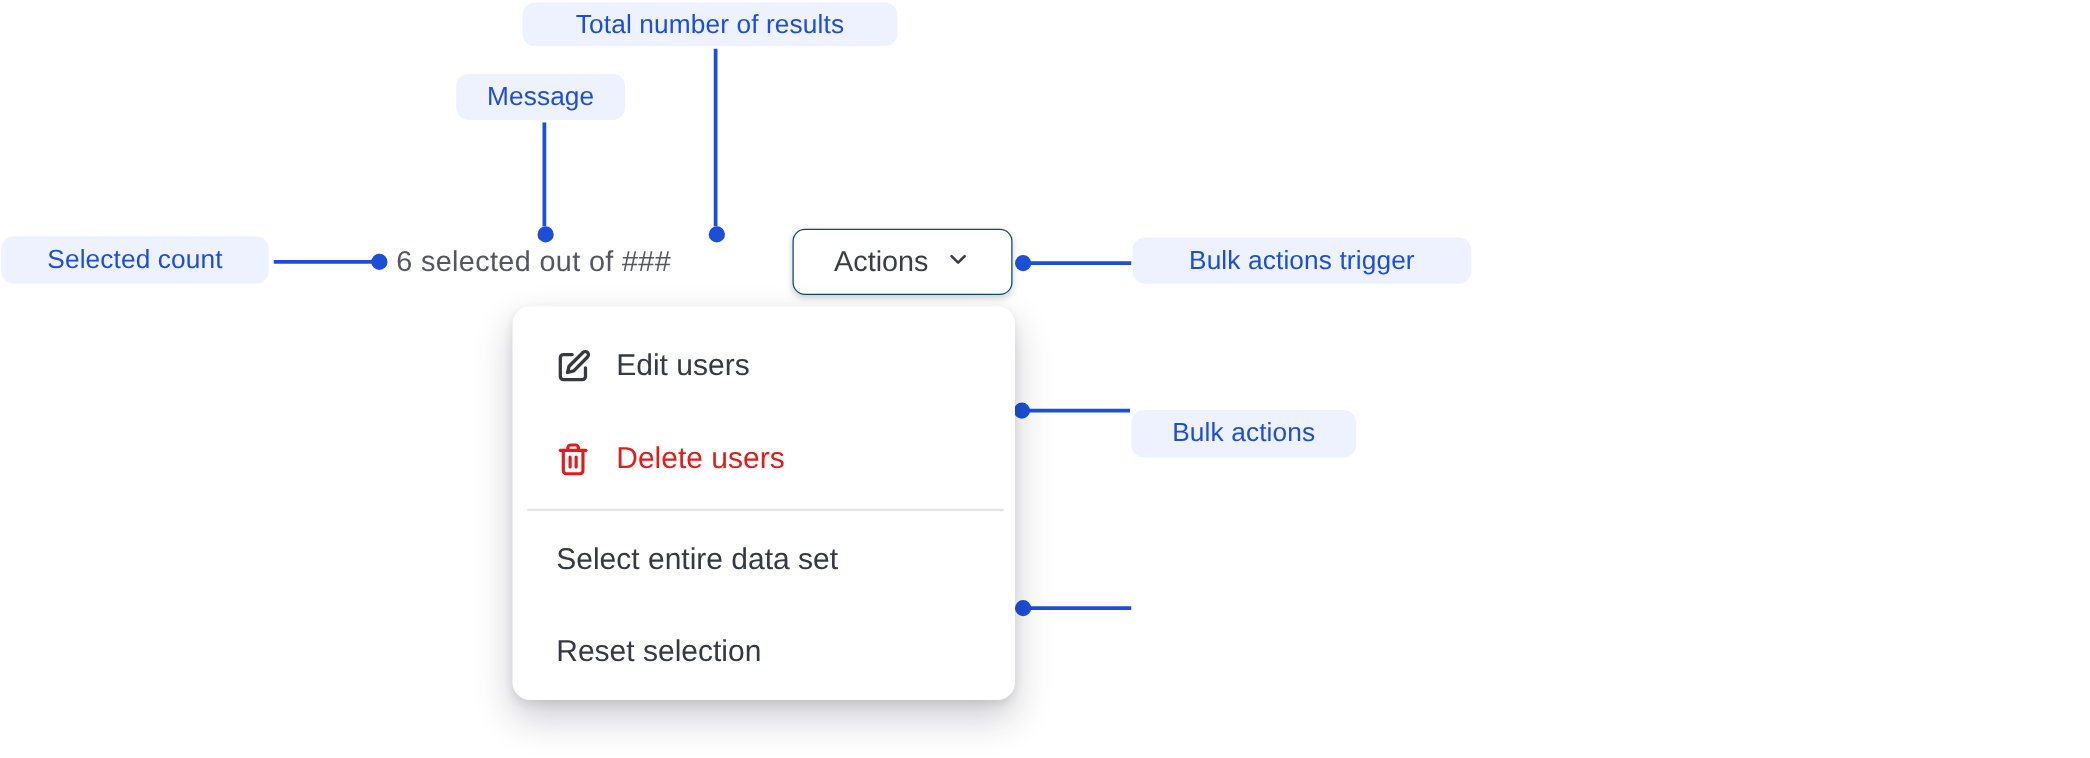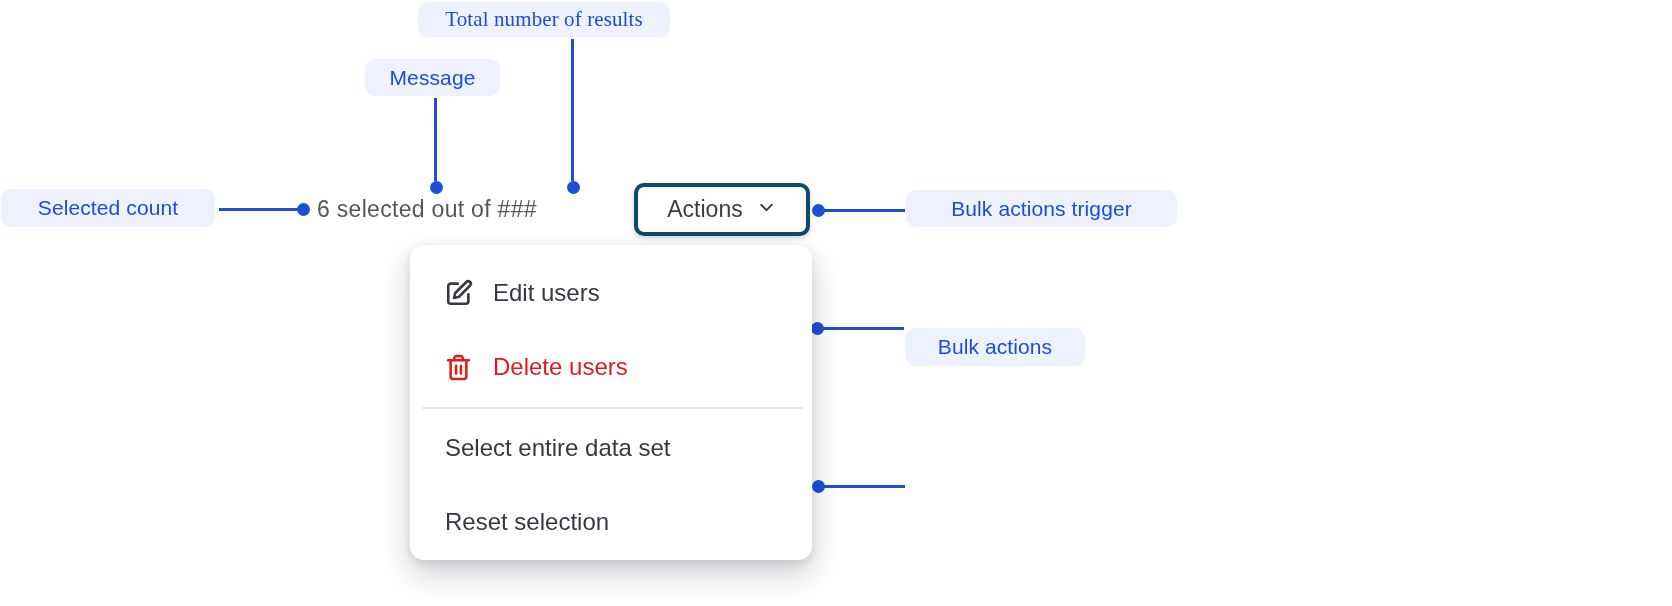--- a/index.html
+++ b/index.html
@@ -48,21 +48,21 @@
     color: #55575e;
     letter-spacing: 0.3px;
     white-space: nowrap;
   }
 
   .actions-button {
     position: absolute;
     left: 634px; top: 183px;
     width: 176px; height: 53px;
     background: #ffffff;
-    border: 4px solid #0c4a6e;
+    border: 1px solid #0c4a6e;
     border-radius: 10px;
     box-shadow: 0 2px 5px rgba(40,44,56,0.22);
     display: flex;
     align-items: center;
     justify-content: center;
     gap: 13px;
     font-size: 23px;
     color: #393d45;
     cursor: pointer;
   }
@@ -97,21 +97,21 @@
     left: 12px; top: 162px;
     width: 381px; height: 2px;
     background: #e4e4e6;
   }
 </style>
 </head>
 <body>
 
 <div class="stage">
 
-  <div class="label-pill" style="left:418px; top:2px; width:252px; height:35px;font-family:Liberation Serif, serif;">Total number of results</div>
+  <div class="label-pill" style="left:418px; top:2px; width:300px; height:35px;">Total number of results</div>
 
   <div class="label-pill" style="left:365px; top:59px; width:135px; height:37px;">Message</div>
 
   <div class="label-pill" style="left:1px; top:189px; width:214px; height:38px;">Selected count</div>
 
   <div class="label-pill" style="left:906px; top:190px; width:271px; height:37px;">Bulk actions trigger</div>
 
   <div class="label-pill" style="left:905px; top:308px; width:180px; height:38px;margin-top:20px;">Bulk actions</div>
 
 

